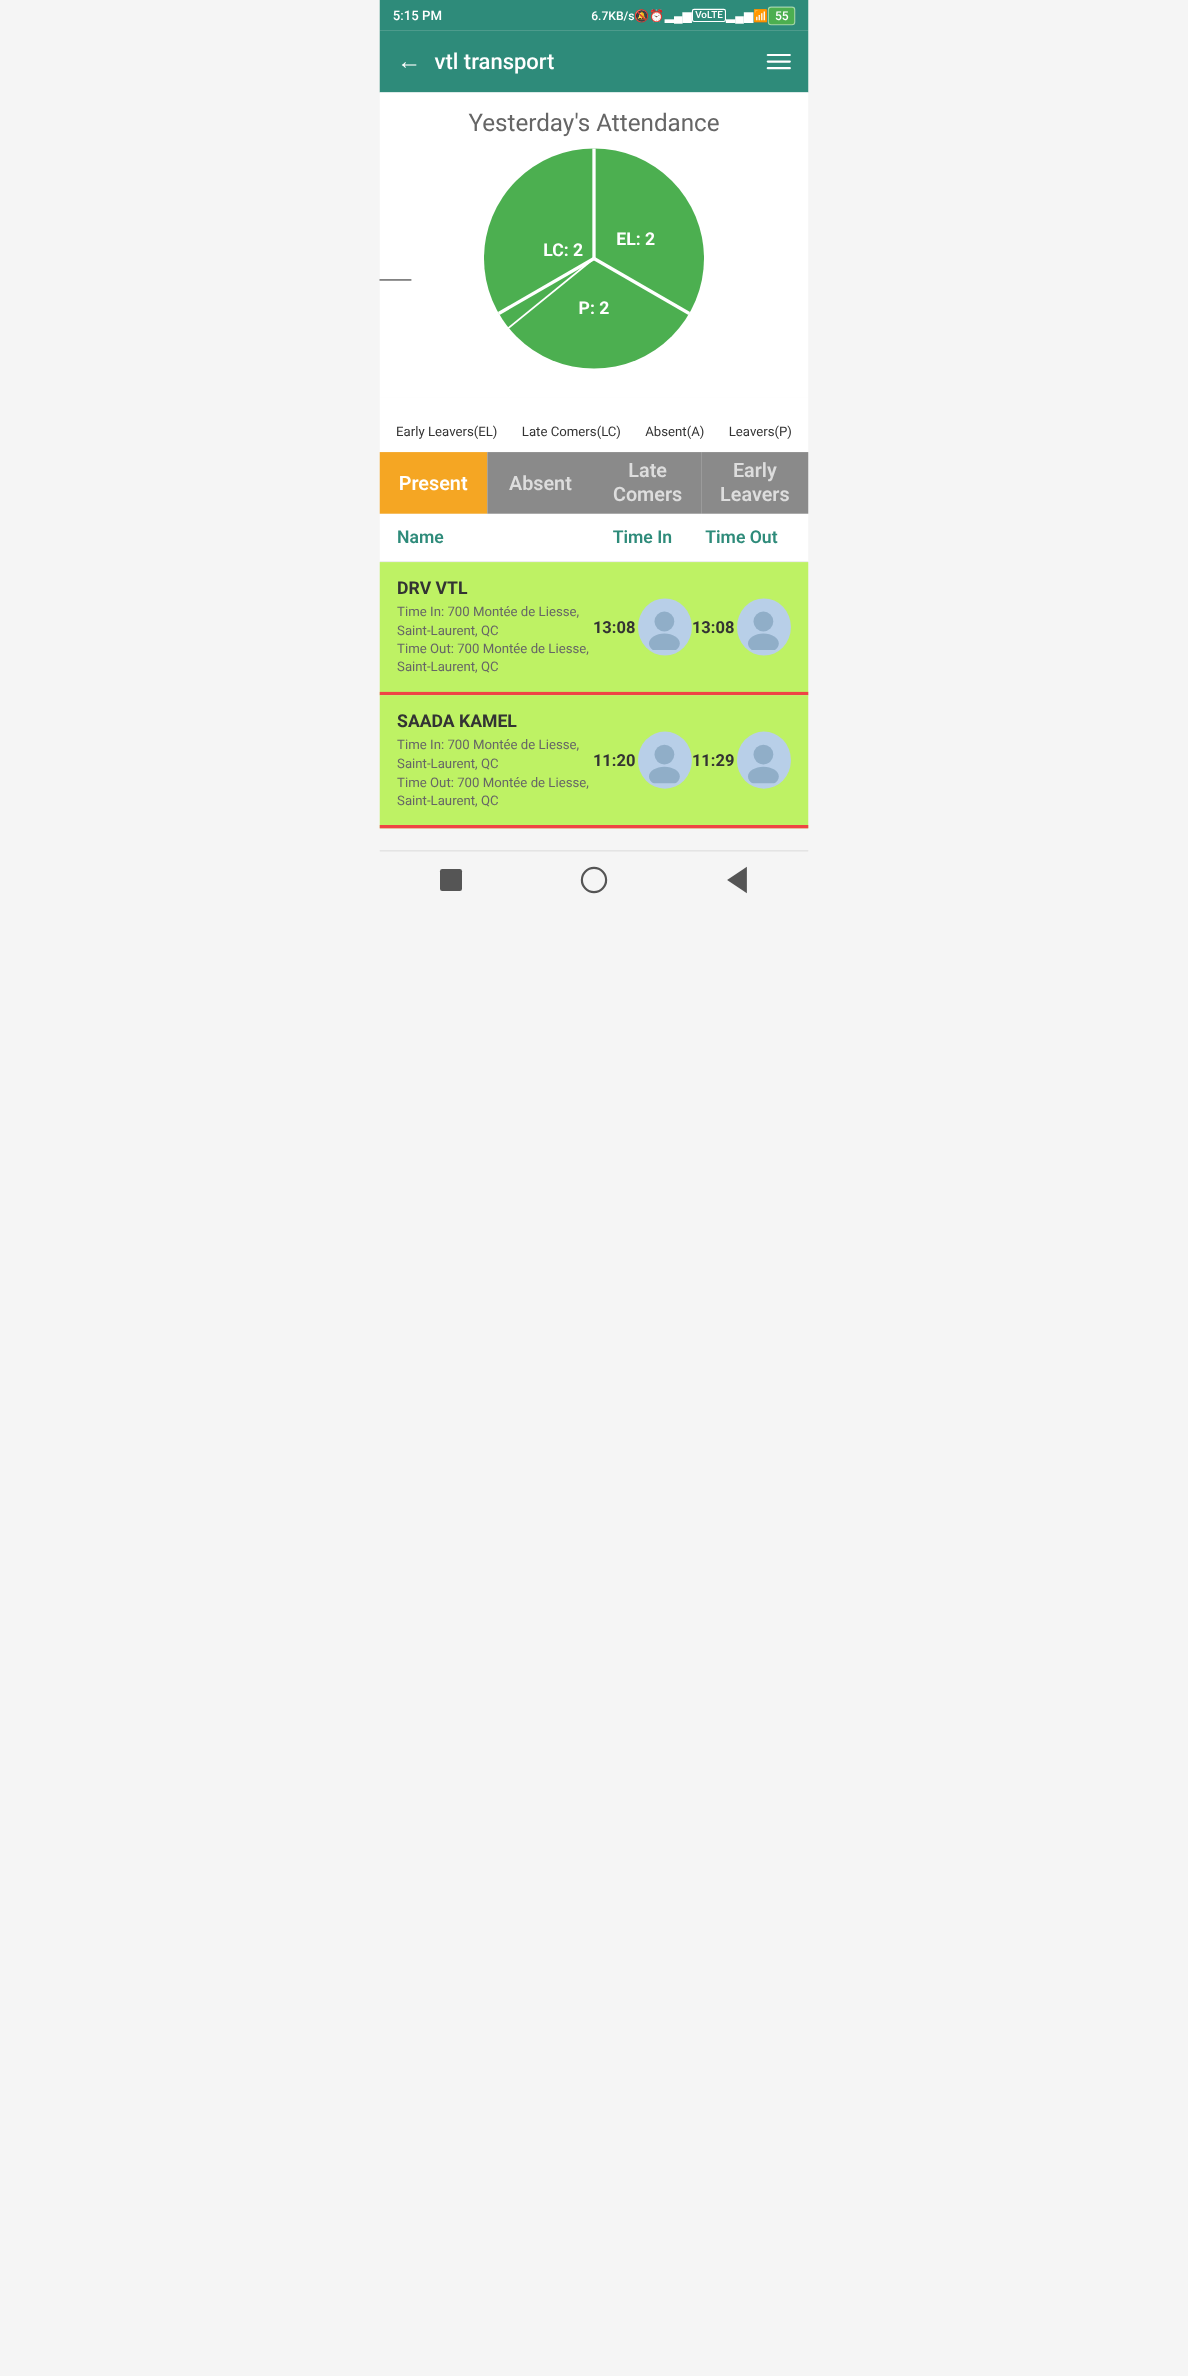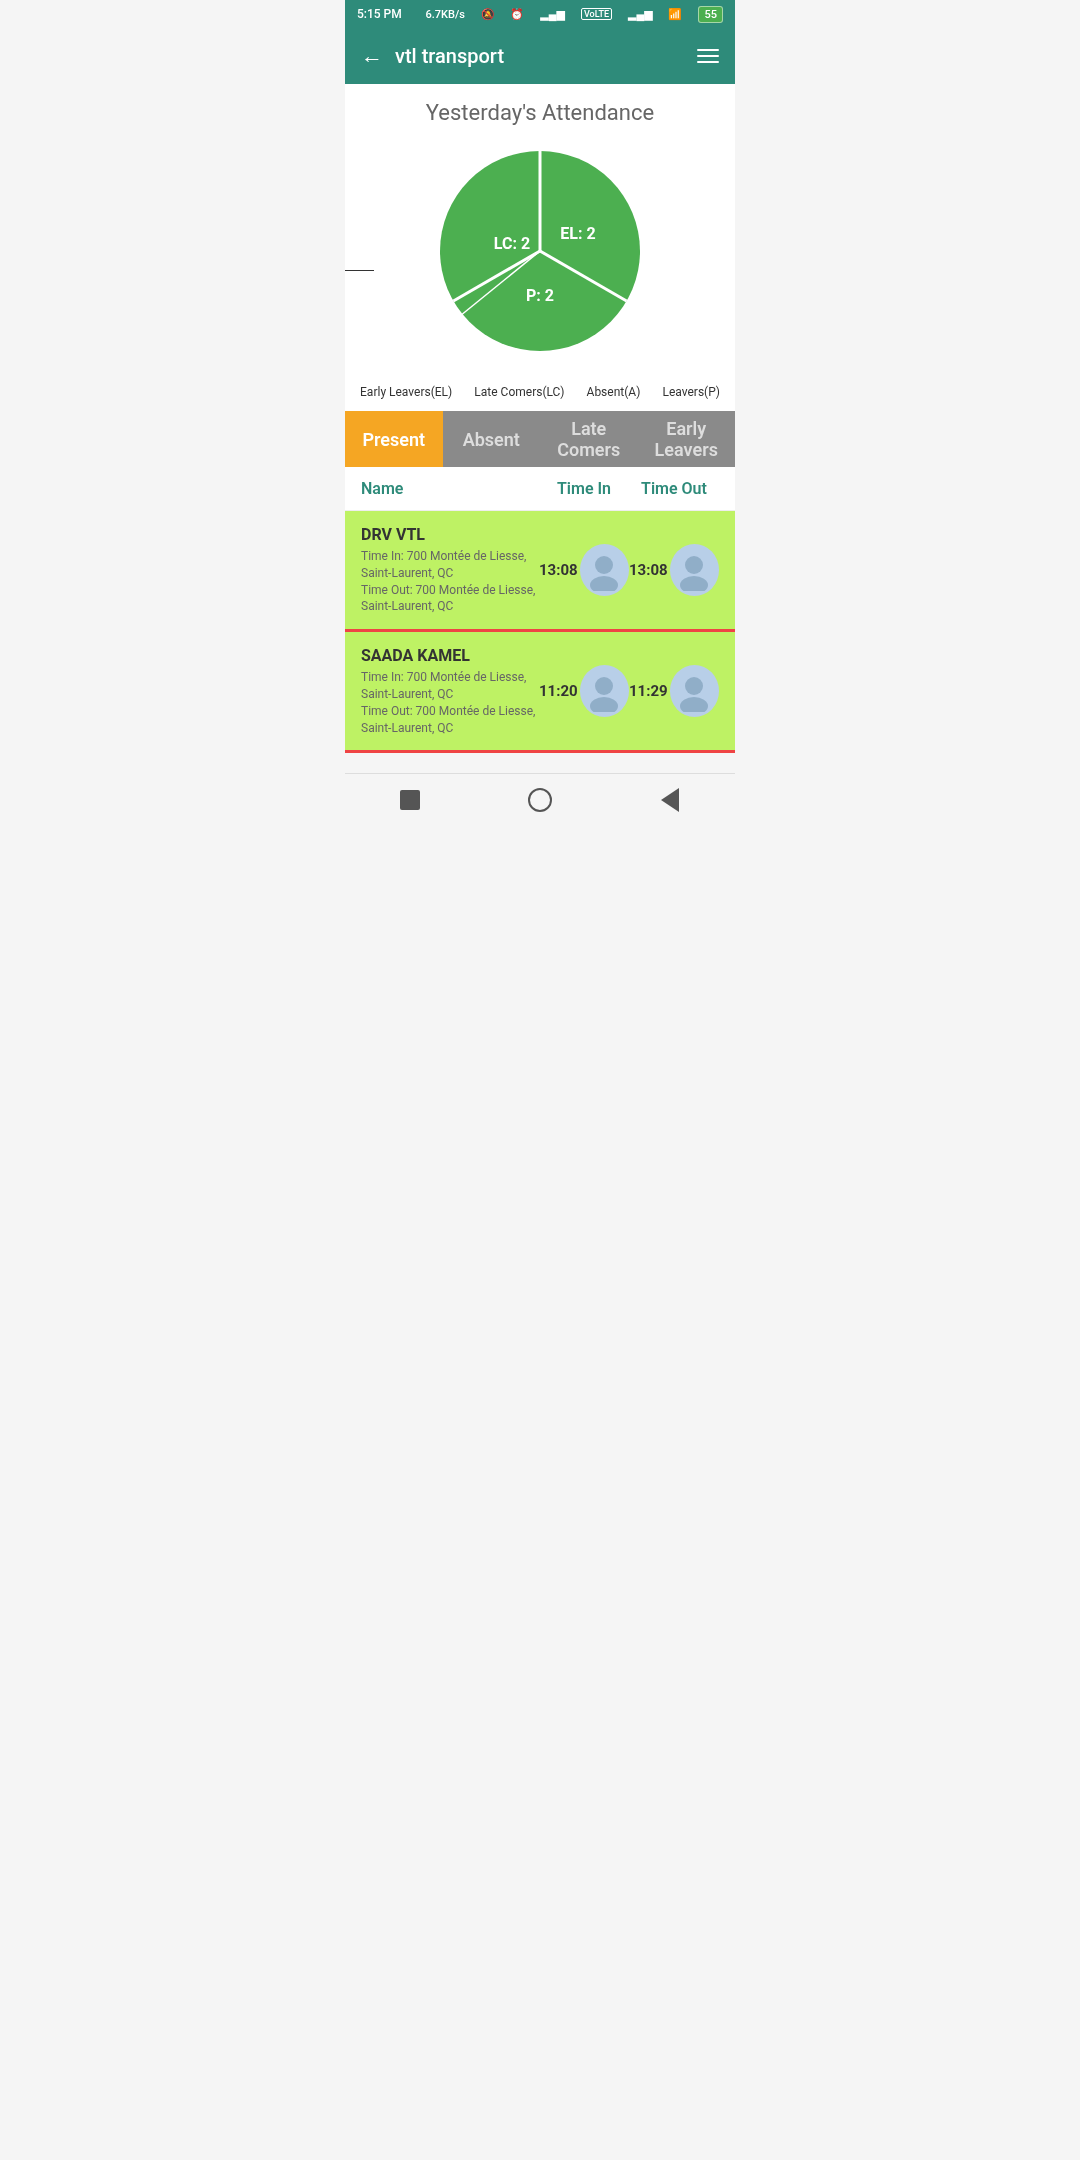--- a/index.html
+++ b/index.html
@@ -22,21 +22,21 @@
       justify-content: space-between;
       align-items: center;
       padding: 6px 12px;
       font-size: 12px;
       font-weight: 500;
       height: 28px;
     }
     .status-right {
       display: flex;
       align-items: center;
-      gap: 16px;
+      gap: 0;
       font-size: 11px;
     }
     .battery {
       background: #4caf50;
       color: white;
       border-radius: 3px;
       padding: 1px 5px;
       font-size: 11px;
       border: 1px solid rgba(255,255,255,0.5);
     }
@@ -77,21 +77,20 @@
 
     
     .chart-section {
       background: white;
       padding: 16px 16px 8px;
     }
     .section-title {
       text-align: center;
       font-size: 22px;
       color: #666;
-      margin-bottom: 16px;
     }
 
     
     .pie-container {
       display: flex;
       justify-content: center;
       align-items: flex-end;
       position: relative;
       margin-bottom: 8px;
     }
@@ -126,20 +125,21 @@
     .legend {
       display: flex;
       justify-content: space-around;
       padding: 8px 4px 12px;
       background: white;
     }
     .legend-item {
       font-size: 12px;
       color: #333;
       text-align: center;
+      margin-top: 16px;
     }
 
     
     .tabs {
       display: flex;
       height: 56px;
     }
     .tab {
       flex: 1;
       display: flex;

